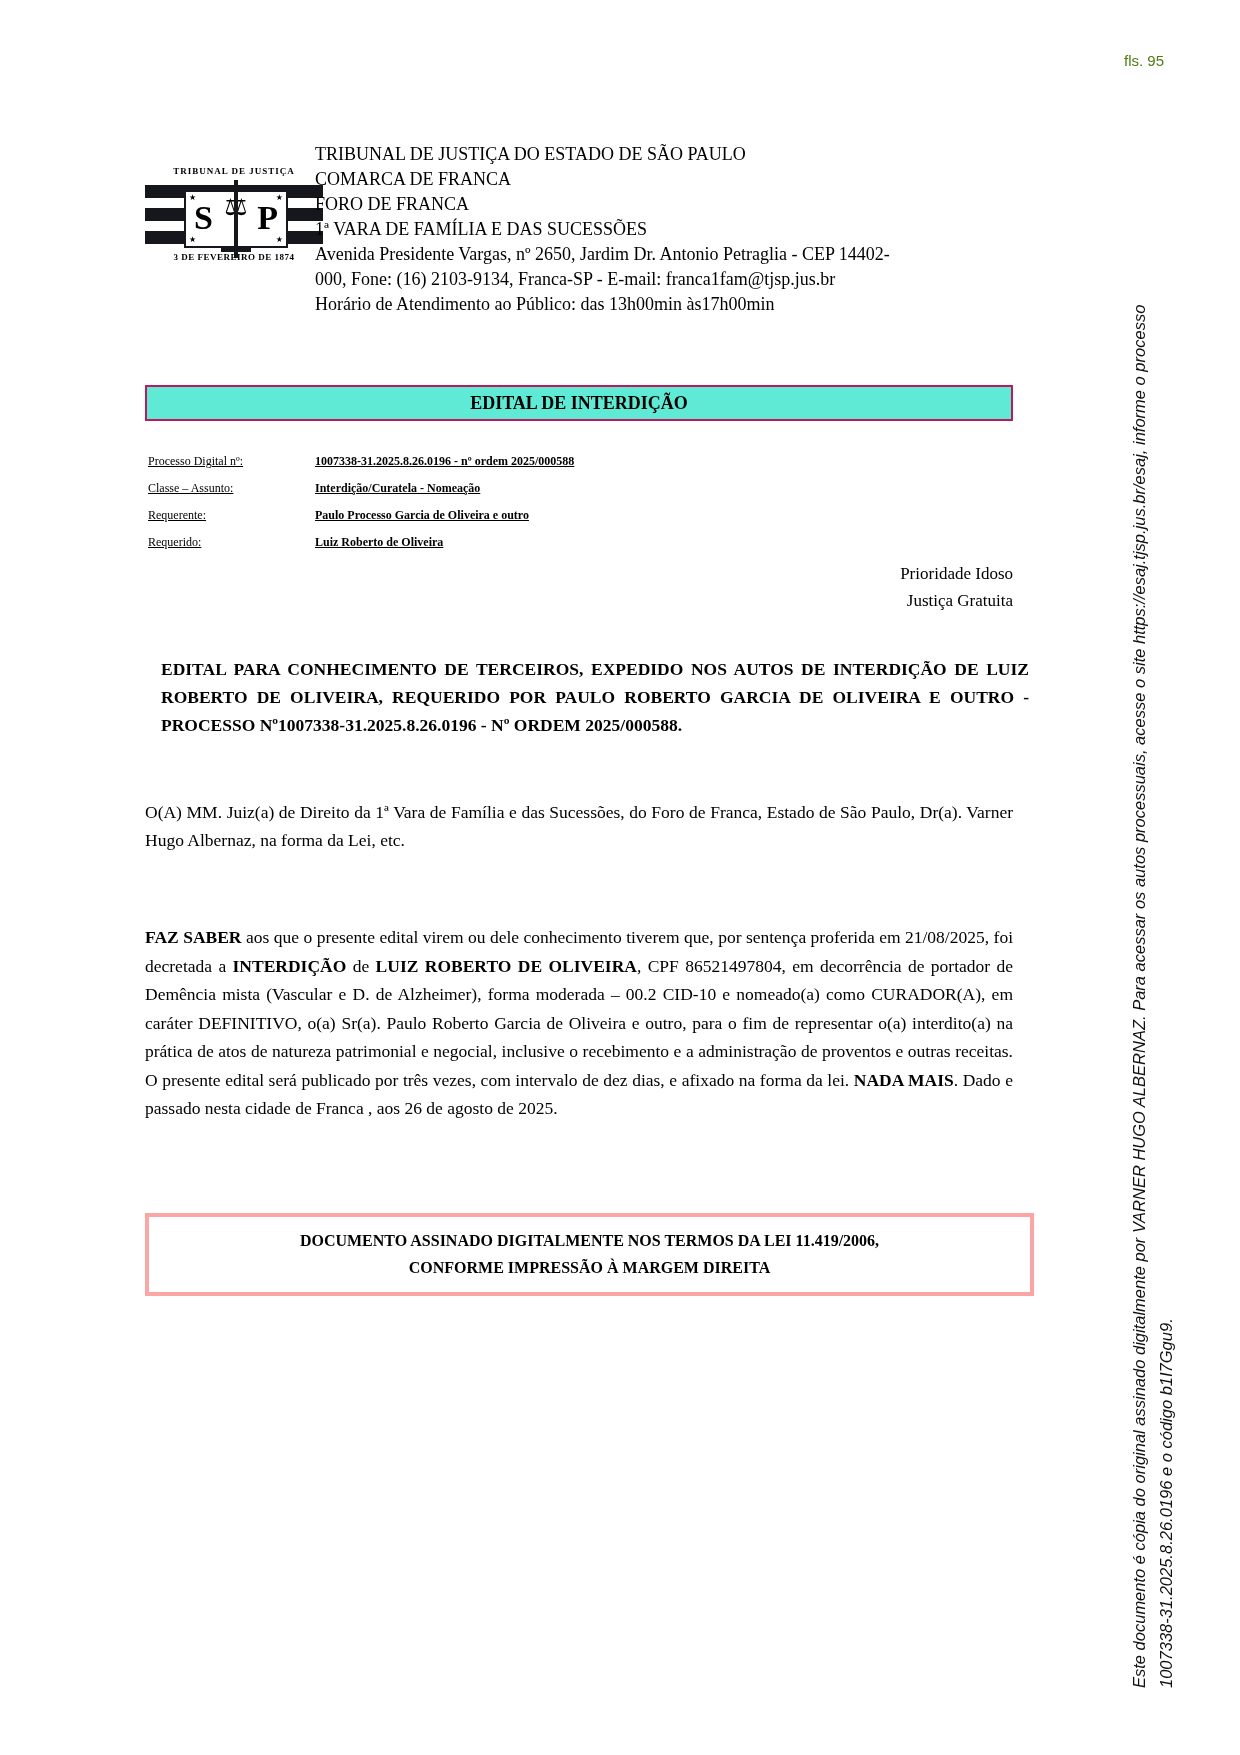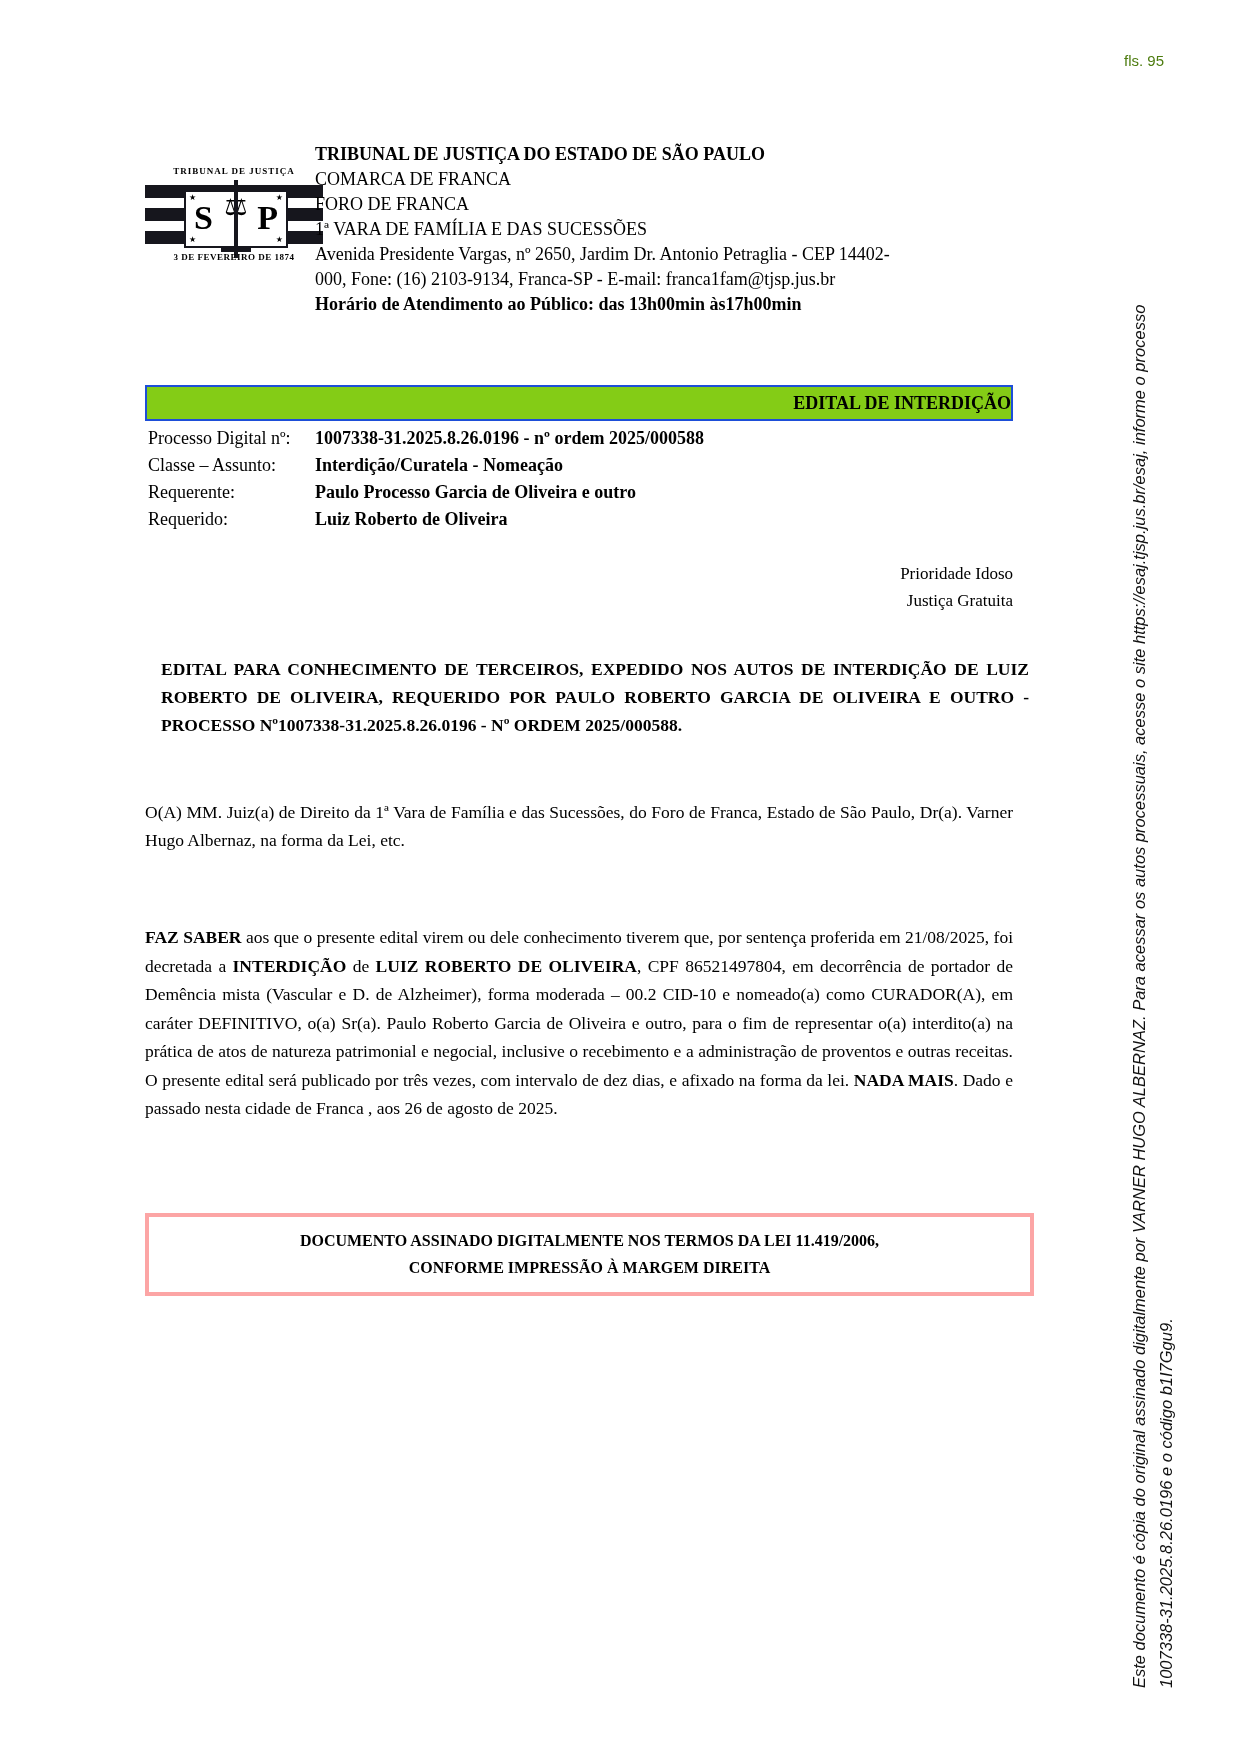--- a/index.html
+++ b/index.html
@@ -51,31 +51,31 @@
   .seal-star{position:absolute;font-size:8px;line-height:8px;}
   .seal-star.tl{top:2px;left:3px;} .seal-star.tr{top:2px;right:3px;}
   .seal-star.bl{bottom:2px;left:3px;} .seal-star.br{bottom:2px;right:3px;}
   .seal-bottom{
     position:absolute;bottom:0;left:0;width:100%;
     text-align:center;font-weight:bold;font-size:9px;letter-spacing:0.5px;
   }
 
   
   .hdr{top:142px;left:315px;width:580px;font-size:18px;line-height:25px;}
-  .hdr .b{font-weight:bold;}
+  .hdr .b{font-weight:normal;}
 
   
   .titlebar{
     top:385px;left:145px;width:864px;height:32px;
-    background:#84cc16;border:2px solid #1d4ed8;
-    text-align:right;font-weight:bold;font-size:18px;line-height:32px;
+    background:#5eead4;border:2px solid #be185d;
+    text-align:center;font-weight:bold;font-size:18px;line-height:32px;
   }
 
   
-  .details{top:425px;left:148px;width:865px;font-size:18px;}
+  .details{top:448px;left:148px;width:865px;font-size:12px;text-decoration:underline;}
   .drow{display:flex;line-height:27px;}
   .dlabel{width:167px;flex:none;}
   .dvalue{font-weight:bold;}
 
   
   .priority{top:560px;left:145px;width:868px;text-align:right;font-size:17px;line-height:27px;}
 
   
   .para{left:145px;width:868px;font-size:17.5px;text-align:justify;}
   .p-heading{top:655px;font-weight:bold;line-height:28px;margin-left:16px;}

